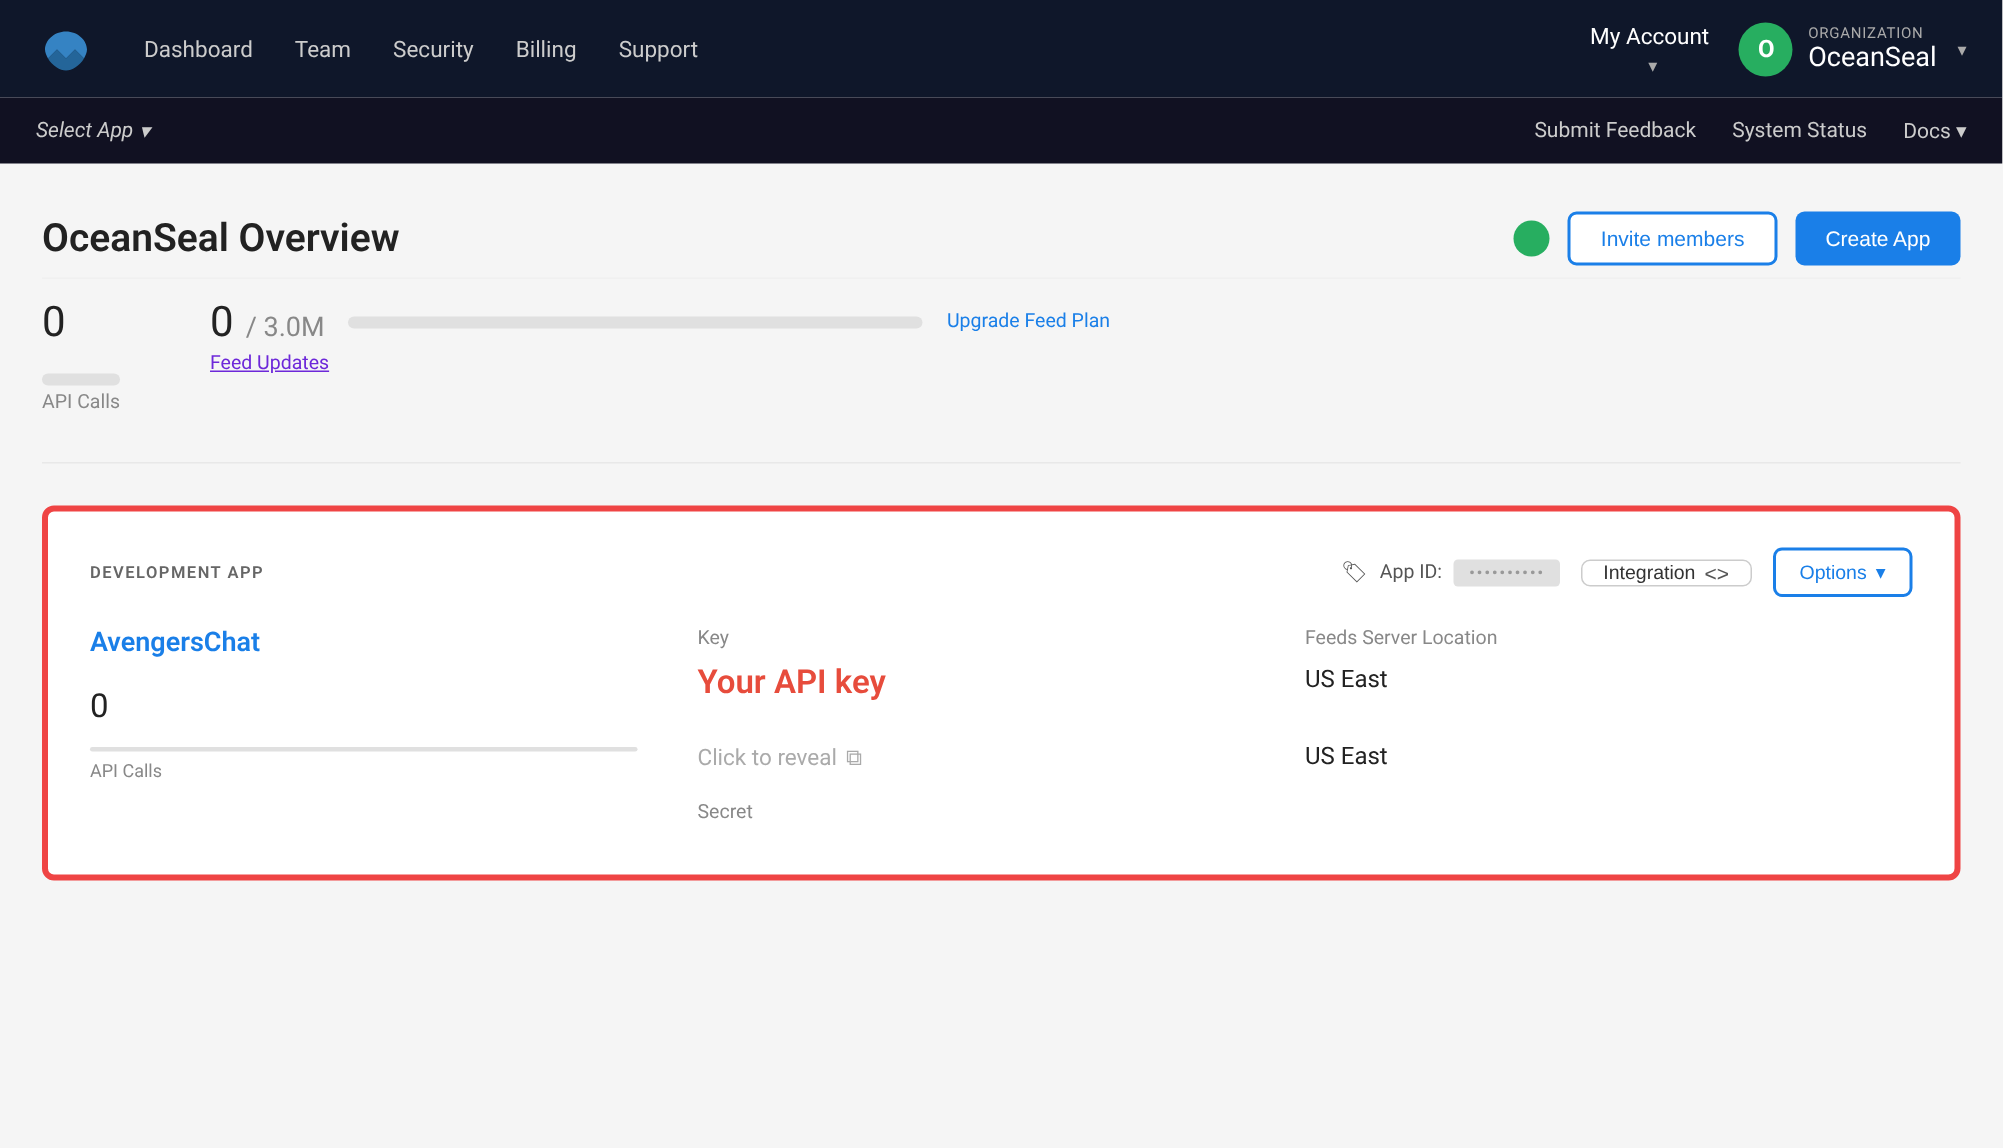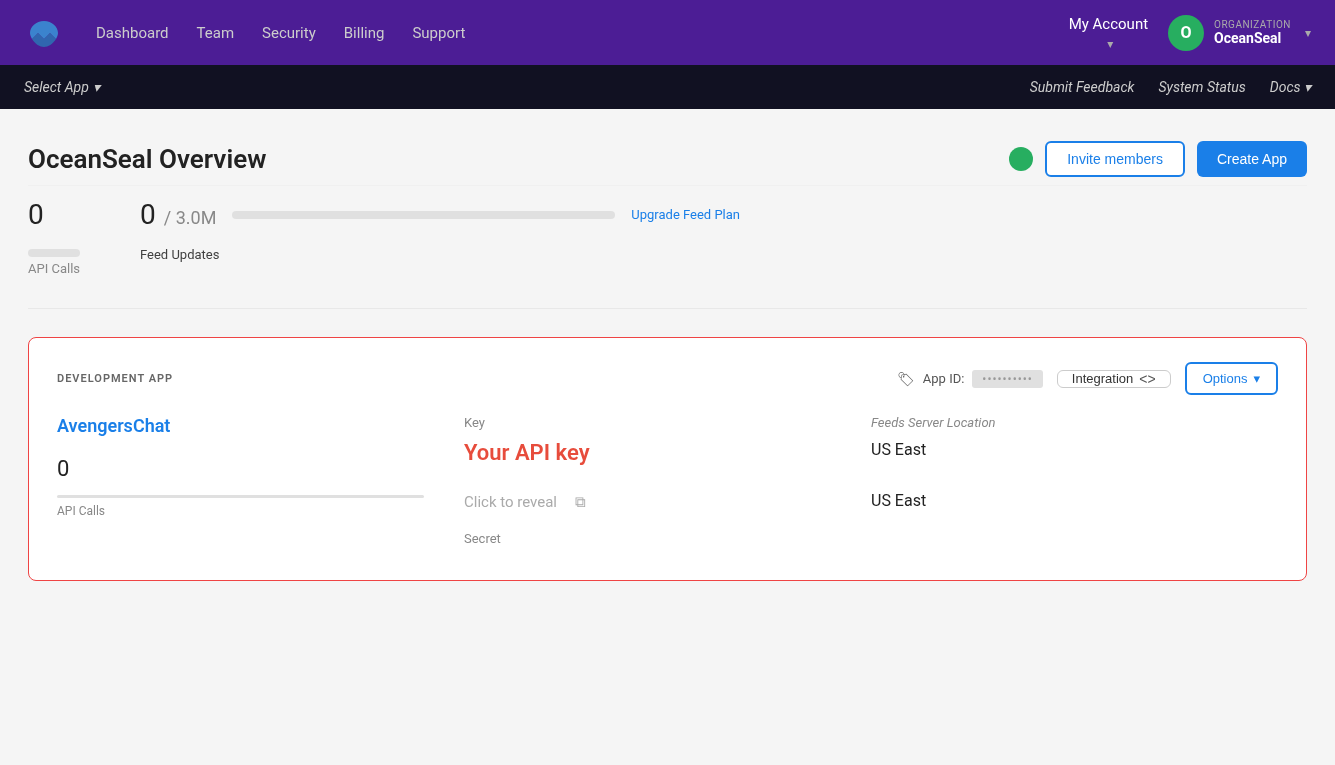--- a/index.html
+++ b/index.html
@@ -1,20 +1,20 @@
 <!DOCTYPE html>
 <html><head>
   <meta charset="utf-8">
   <style>
     * { box-sizing: border-box; margin: 0; padding: 0; }
     body { font-family: -apple-system, BlinkMacSystemFont, 'Segoe UI', Roboto, sans-serif; background: #f5f5f5; }
 
     
     .top-nav {
-      background: #4c1d95;
+      background: #0f172a;
       display: flex;
       align-items: center;
       padding: 0 24px;
       height: 65px;
       justify-content: space-between;
     }
     .nav-left { display: flex; align-items: center; gap: 32px; }
     .nav-logo { display: flex; align-items: center; }
     .nav-logo svg { width: 40px; height: 40px; }
     .nav-links { display: flex; gap: 28px; }
@@ -42,40 +42,40 @@
     }
     .org-avatar {
       width: 36px; height: 36px;
       border-radius: 50%;
       background: #27ae60;
       display: flex; align-items: center; justify-content: center;
       color: #fff; font-weight: bold; font-size: 16px;
     }
     .org-info { color: #fff; }
     .org-label { font-size: 10px; color: #aaa; letter-spacing: 0.5px; }
-    .org-name { font-size: 14px; font-weight: 700; }
+    .org-name { font-size: 18px; font-weight: 400; }
     .chevron-down { color: #aaa; font-size: 12px; margin-left: 4px; }
 
     
     .sub-nav {
       background: #111122;
       display: flex;
       align-items: center;
       padding: 0 24px;
       height: 44px;
       justify-content: space-between;
     }
     .sub-nav-left { display: flex; align-items: center; font-style: italic; }
     .select-app {
       color: #ccc;
       font-size: 14px;
       cursor: pointer;
       display: flex; align-items: center; gap: 4px;
     }
-    .sub-nav-right { display: flex; align-items: center; gap: 24px; font-style: italic; }
+    .sub-nav-right { display: flex; align-items: center; gap: 24px; }
     .sub-nav-link { color: #ccc; font-size: 14px; cursor: pointer; text-decoration: none; }
 
     
     .main-content { padding: 32px 28px; max-width: 1335px; }
 
     .page-header {
       display: flex;
       align-items: center;
       justify-content: space-between;
       margin-bottom: 8px;
@@ -156,26 +156,26 @@
       background: #e0e0e0;
       border-radius: 4px;
       overflow: hidden;
     }
     .feed-bar-fill {
       height: 100%;
       background: #1a7fe8;
       border-radius: 4px;
       width: 0%;
     }
-    .feed-desc { font-size: 13px; color: #404040; margin-top: 16px; }
+    .feed-desc { font-size: 13px; color: #6d28d9; margin-top: 4px; text-decoration: underline; }
 
     
     .app-card {
       background: #fff;
-      border: 1px solid #ef4444;
+      border: 4px solid #ef4444;
       border-radius: 8px;
       padding: 24px 28px;
       margin-top: 28px;
     }
     .app-card-header {
       display: flex;
       align-items: center;
       justify-content: space-between;
       margin-bottom: 20px;
     }
@@ -235,24 +235,24 @@
       font-size: 22px;
       font-weight: 600;
       color: #e74c3c;
     }
     .field-value-secret {
       font-size: 15px;
       color: #aaa;
       cursor: pointer;
       display: flex;
       align-items: center;
-      gap: 18px;
+      gap: 6px;
       margin-top: 28px;
     }
-    .location-label { font-size: 13px; color: #888; margin-bottom: 10px; font-style: italic; }
+    .location-label { font-size: 13px; color: #888; margin-bottom: 10px; }
     .location-value { font-size: 16px; color: #222; font-weight: 400; }
     .location-section { margin-bottom: 32px; }
 
     .separator { border: none; border-top: 1px solid #f0f0f0; margin: 0; }
 
     .code-icon { font-size: 14px; color: #555; }
   </style>
 </head>
 <body>
 

